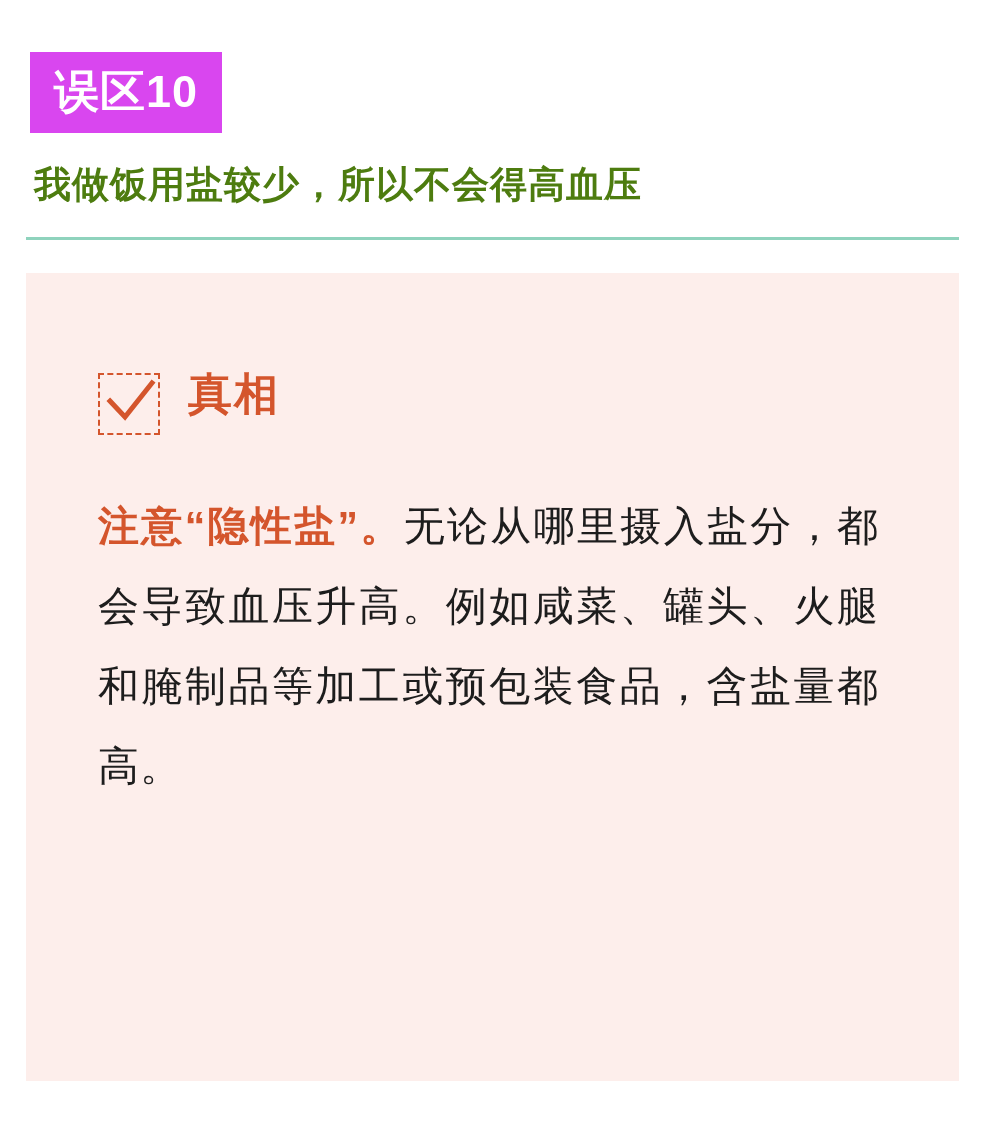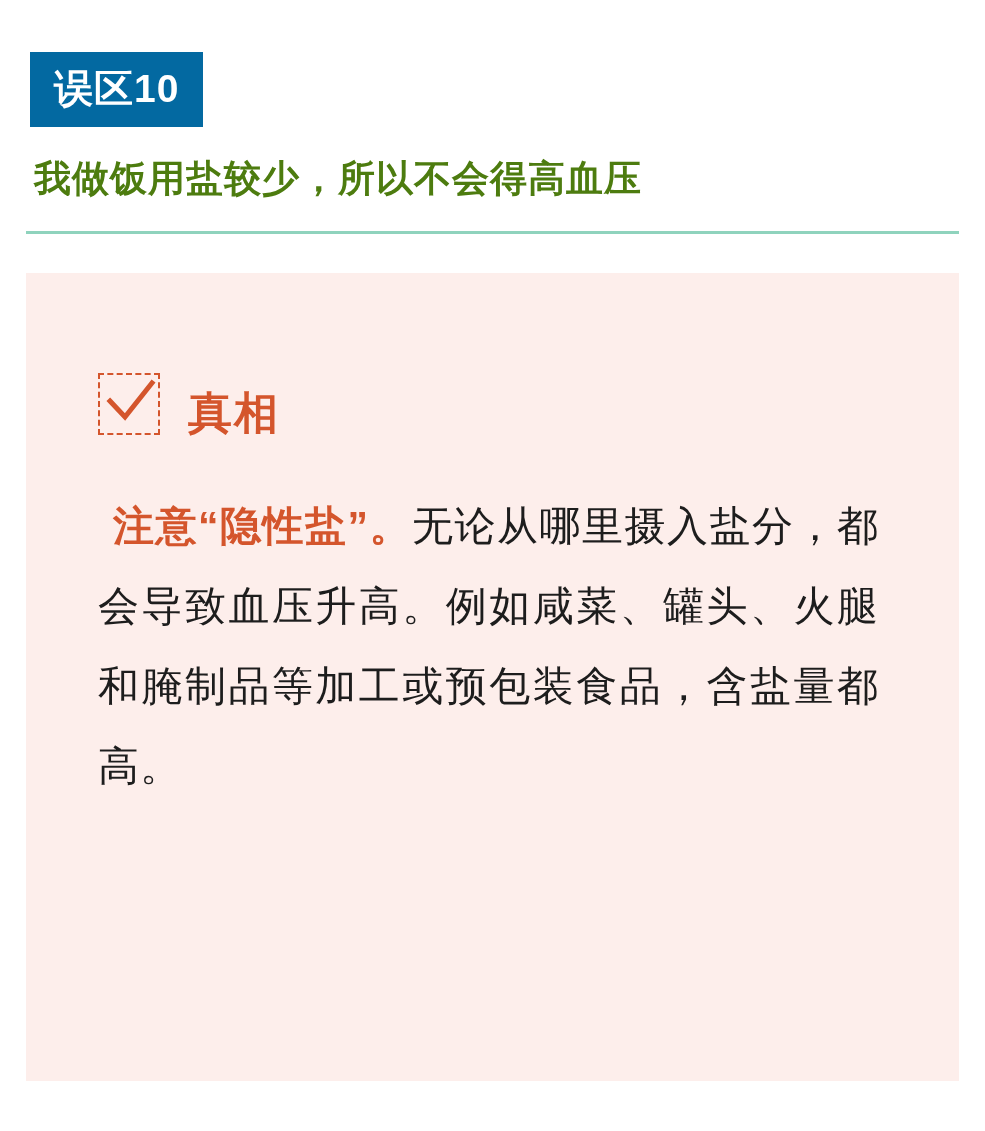--- a/index.html
+++ b/index.html
@@ -19,23 +19,23 @@
     height: 1131px;
     box-sizing: border-box;
   }
 
   
   .header {
     padding: 52px 30px 0 30px;
   }
   .badge {
     display: inline-block;
-    background: #0369a1;
+    background: #d946ef;
     color: #ffffff;
-    font-size: 39px;
+    font-size: 45px;
     font-weight: bold;
     letter-spacing: 1px;
     line-height: 1;
     padding: 17px 24px 19px 24px;
   }
   .headline {
     margin-top: 30px;
     color: #4d7c0f;
     font-size: 37px;
     font-weight: bold;
@@ -55,22 +55,23 @@
     left: 26px;
     top: 273px;
     width: 933px;
     height: 808px;
     background: #fdeeeb;
     box-sizing: border-box;
     padding: 100px 80px 0 72px;
   }
   .truth-head {
     display: flex;
-    align-items: flex-end;
+    align-items: flex-start;
     gap: 28px;
+    font-family: Liberation Serif, serif;
   }
   .check-box {
     width: 62px;
     height: 62px;
     border: 2px dashed #d4552c;
     box-sizing: border-box;
     position: relative;
     flex: 0 0 auto;
   }
   .check-box svg {
@@ -90,21 +91,20 @@
     font-size: 41px;
     line-height: 1.95;
     color: #1d1d1d;
     letter-spacing: 1px;
     text-align: justify;
     font-weight: 500;
   }
   .body-text .hl {
     color: #d4552c;
     font-weight: bold;
-    margin-left: 15px;
   }
 </style>
 </head>
 <body>
 
 <div class="page">
 
   <div class="header">
     <div class="badge">误区10</div>
     <div class="headline">我做饭用盐较少，所以不会得高血压</div>

